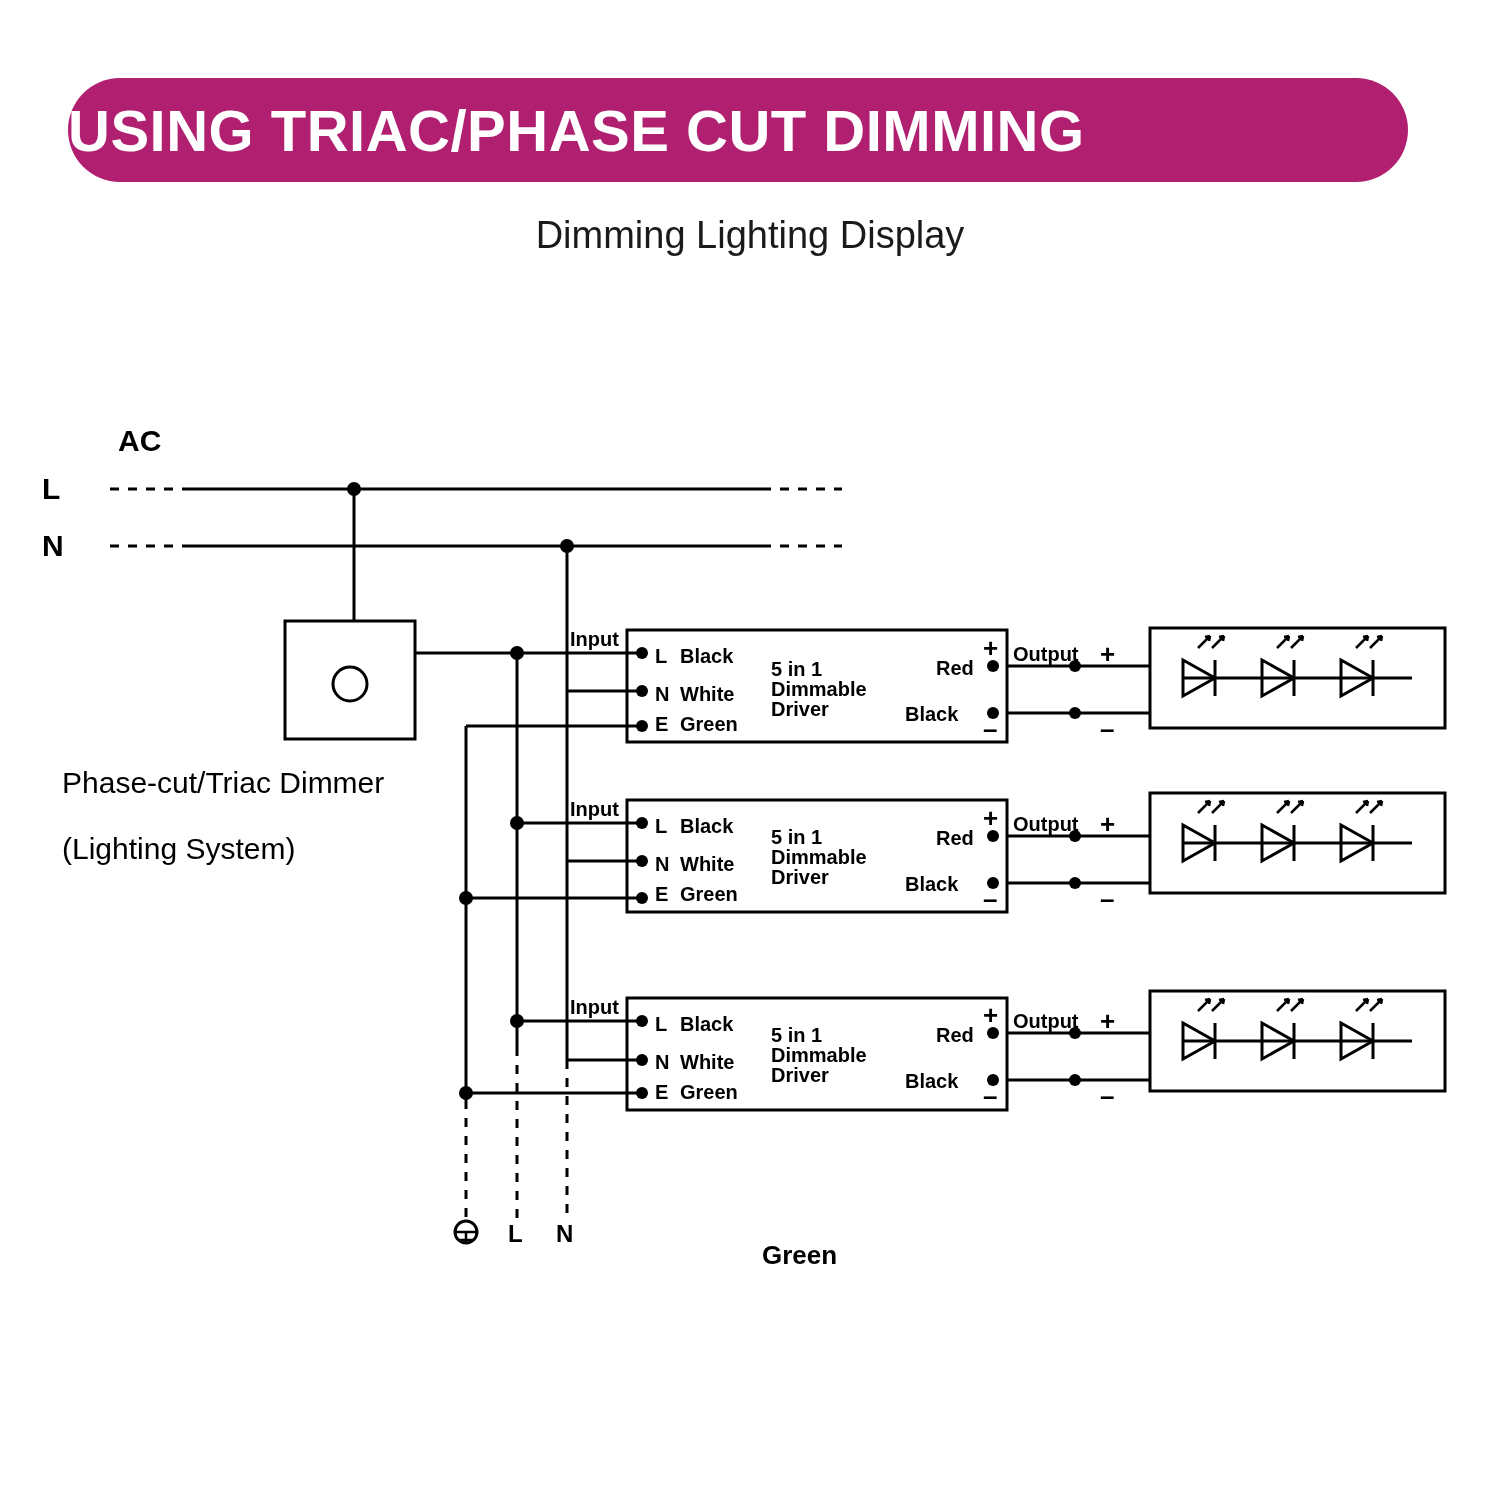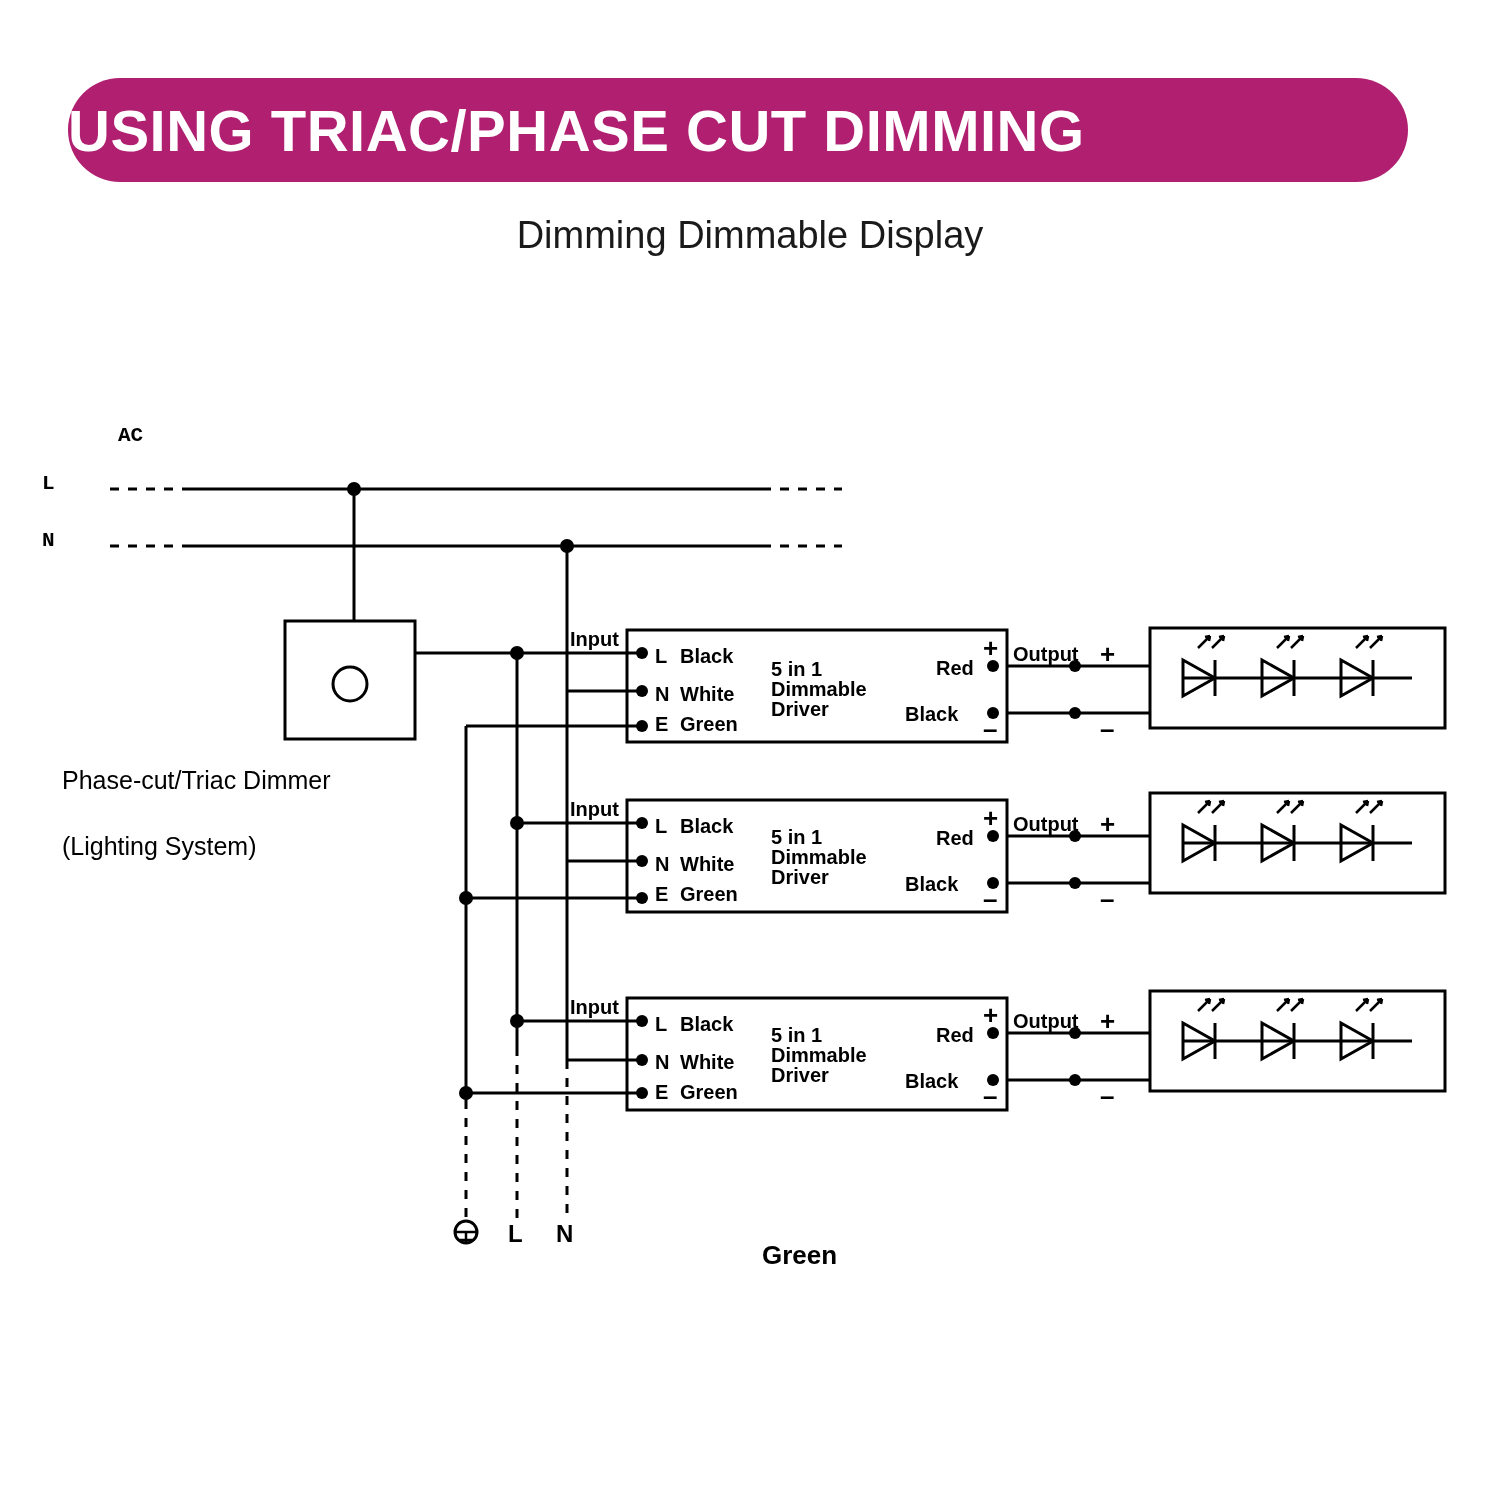--- a/index.html
+++ b/index.html
@@ -57,33 +57,33 @@
     width: 1500px;
     height: 1500px;
   }
   .lbl {
     position: absolute;
     font-size: 20px;
     color: #000;
     white-space: nowrap;
   }
   .lbl.bold { font-weight: bold; }
-  .lbl.big { font-size: 21px; font-weight: bold; font-family: Liberation Mono, monospace; }
-  .lbl.med { font-size: 25px; }
+  .lbl.big { font-size: 30px; font-weight: bold; }
+  .lbl.med { font-size: 30px; }
   .lbl.sym { font-size: 26px; font-weight: bold; }
 </style>
 </head>
 <body>
 
 <div class="page">
 
   <div class="title-pill">
     <span class="title-text">USING TRIAC/PHASE CUT DIMMING</span>
   </div>
-  <div class="subtitle">Dimming Dimmable Display</div>
+  <div class="subtitle">Dimming Lighting Display</div>
 
   <svg class="diagram" viewBox="0 0 1500 1500">
     <g fill="none" stroke="#000" stroke-width="3">
 
       <line x1="110" y1="489" x2="190" y2="489" stroke-dasharray="9 9"></line>
       <line x1="190" y1="489" x2="762" y2="489"></line>
       <line x1="762" y1="489" x2="842" y2="489" stroke-dasharray="9 9"></line>
 
       <line x1="110" y1="546" x2="190" y2="546" stroke-dasharray="9 9"></line>
       <line x1="190" y1="546" x2="762" y2="546"></line>

